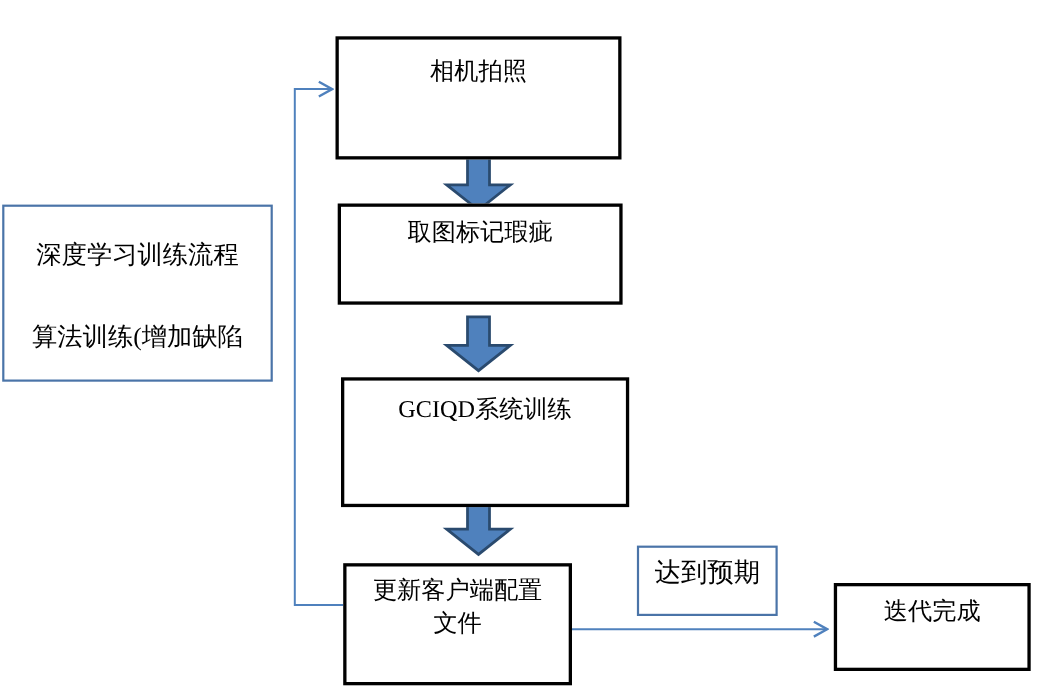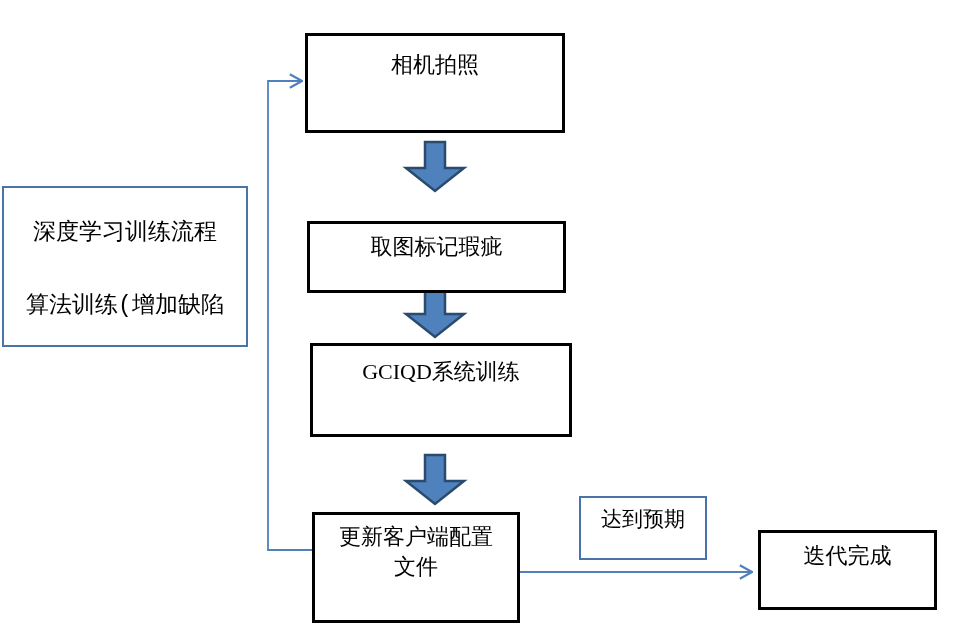--- a/index.html
+++ b/index.html
@@ -26,26 +26,26 @@
     flex-direction: column;
     align-items: center;
     text-align: center;
     font-size: 22px;
     line-height: 1.35;
   }
   .process { border: 3px solid #000000; }
   .note    { border: 2px solid #4a74a8; }
 
   .side-note        { left: 2px;   top: 186px; width: 246px; height: 161px; padding-top: 28px; font-size: 23px; line-height: 31px; }
-  .side-note .gap   { margin-top: 44px; font-family: Liberation Mono, monospace; }
-  .step-camera      { left: 305px; top: 33px;  width: 260px; height: 100px;  padding-top: 14px; }
-  .step-mark        { left: 307px; top: 185px; width: 259px; height: 72px;  padding-top: 8px; margin-top: 36px;  }
-  .step-train       { left: 310px; top: 343px; width: 262px; height: 94px;  padding-top: 11px; }
+  .side-note .gap   { margin-top: 44px; }
+  .step-camera      { left: 305px; top: 33px;  width: 260px; height: 112px;  padding-top: 14px; }
+  .step-mark        { left: 307px; top: 185px; width: 259px; height: 92px;  padding-top: 8px;  }
+  .step-train       { left: 310px; top: 343px; width: 262px; height: 118px;  padding-top: 11px; }
   .step-update      { left: 312px; top: 512px; width: 208px; height: 111px; padding-top: 7px; text-align: center;  }
-  .cond-label       { left: 579px; top: 496px; width: 128px; height: 64px;  padding-top: 7px;  font-size: 21px; }
+  .cond-label       { left: 579px; top: 496px; width: 128px; height: 64px;  padding-top: 7px;  font-size: 24px; }
   .end-box          { left: 758px; top: 530px; width: 179px; height: 80px;  padding-top: 8px;  }
 
   .line-span { display: block; }
 </style>
 </head>
 <body>
 
 <div class="stage">
 
   <svg class="overlay" viewBox="0 0 953 629">

